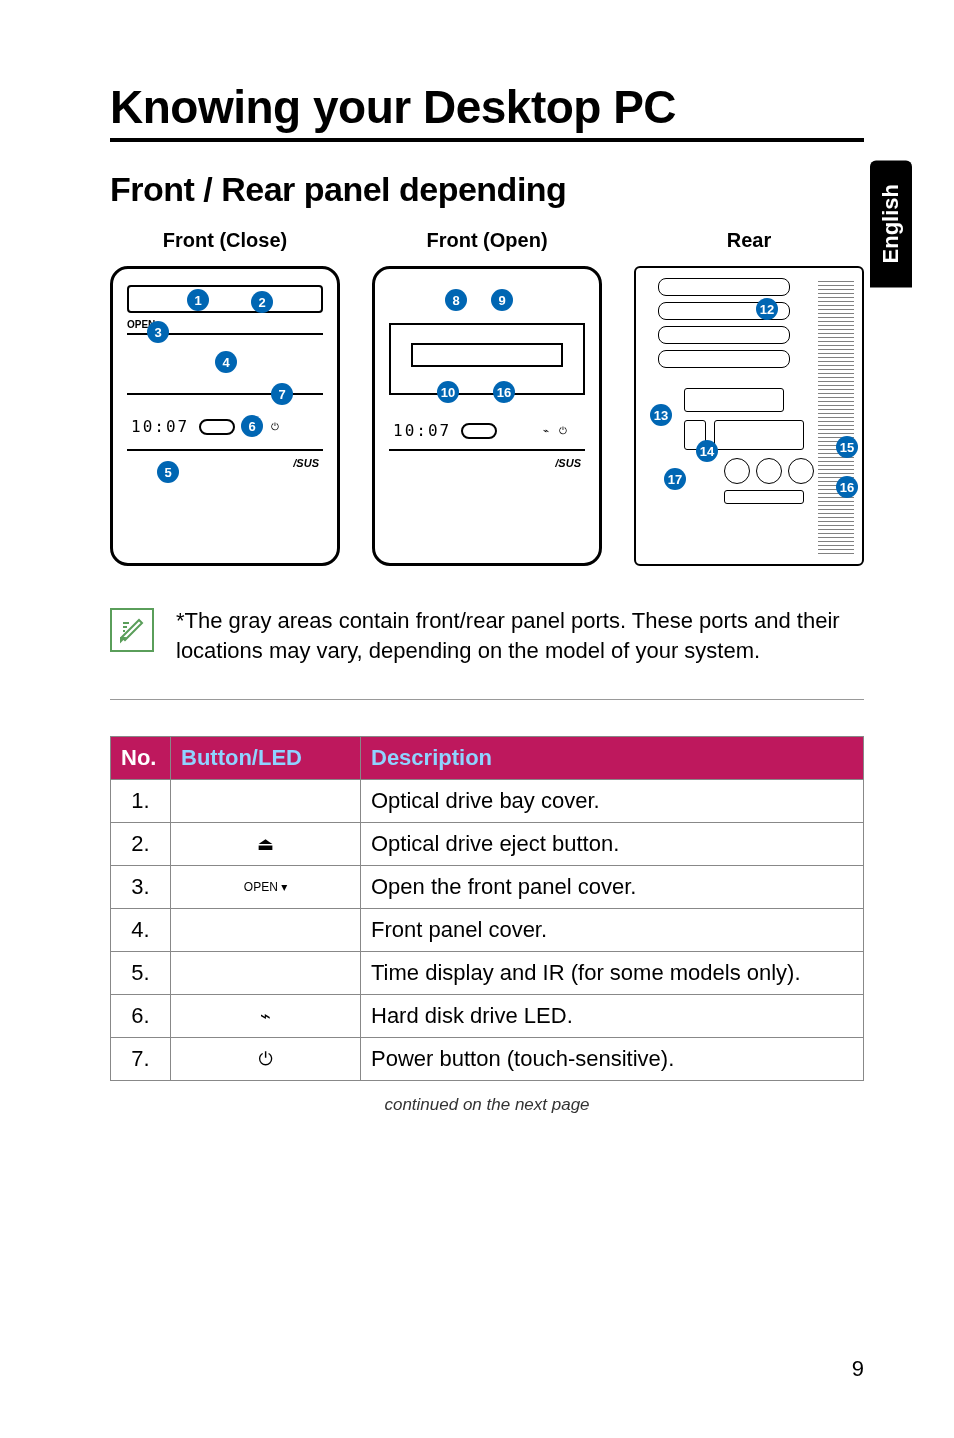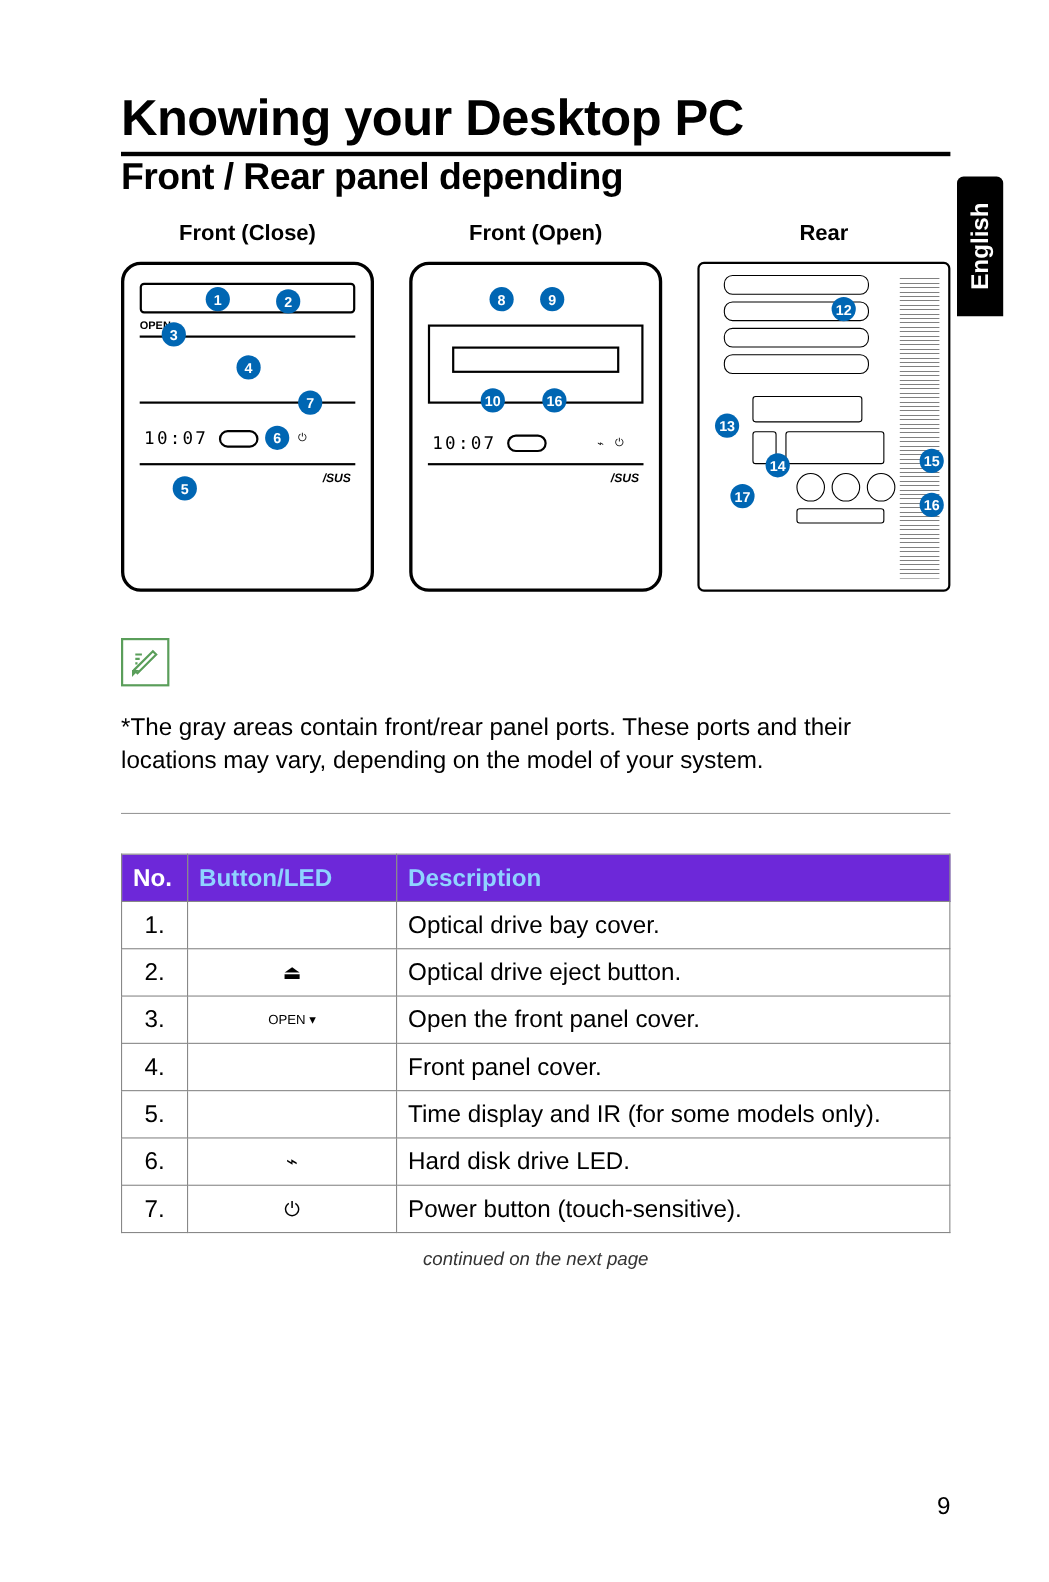--- a/index.html
+++ b/index.html
@@ -1,19 +1,19 @@
 <!DOCTYPE html>
 <html><head>
 <meta charset="utf-8">
 <style>
   * { box-sizing: border-box; margin: 0; padding: 0; }
   html, body { width: 954px; height: 1438px; background: #fff; font-family: "Segoe UI", Arial, sans-serif; color: #000; }
   .page { position: relative; width: 954px; height: 1438px; padding: 80px 90px 70px 110px; }
   .side-tab { position: absolute; right: 42px; top: 160px; background: #000; color: #fff; padding: 24px 8px; font-weight: 700; font-size: 22px; writing-mode: vertical-rl; transform: rotate(180deg); border-radius: 0 0 6px 6px; }
-  h1.title { font-weight: 900; font-size: 46px; border-bottom: 4px solid #000; padding-bottom: 4px; letter-spacing: -0.5px; }
+  h1.title { font-weight: 900; font-size: 46px; border-bottom: 4px solid #000; padding-bottom: 4px; margin-bottom: 28px; letter-spacing: -0.5px; }
   h2.subtitle { font-weight: 900; font-size: 34px; margin-bottom: 20px; letter-spacing: -0.5px; }
   .diagrams { display: flex; justify-content: space-between; gap: 20px; margin-bottom: 40px; }
   .dg-col { display: flex; flex-direction: column; align-items: center; }
   .dg-label { font-weight: 700; font-size: 20px; margin-bottom: 14px; }
   .dg-box { width: 230px; height: 300px; border: 3px solid #000; border-radius: 18px; position: relative; background: #fff; }
   .dg-rear { width: 230px; height: 300px; border: 2px solid #000; border-radius: 6px; position: relative; background: #fff; overflow: hidden; }
 
   
   .badge { position: absolute; width: 22px; height: 22px; border-radius: 50%; background: #0066b3; color: #fff; font-size: 13px; font-weight: 700; display: flex; align-items: center; justify-content: center; }
 
@@ -37,27 +37,27 @@
   .fo-logo { position: absolute; top: 188px; right: 18px; font-size: 11px; font-style: italic; font-weight: 700; }
 
   
   .re-psu { position: absolute; top: 10px; left: 18px; width: 140px; height: 100px; }
   .re-slot { position: absolute; left: 4px; right: 4px; height: 18px; border: 1.5px solid #000; border-radius: 8px; }
   .re-io { position: absolute; top: 120px; left: 48px; width: 130px; height: 140px; }
   .re-vent { position: absolute; top: 10px; right: 8px; width: 36px; bottom: 10px; background: repeating-linear-gradient(0deg, #000 0 1px, transparent 1px 4px); opacity: 0.5; }
   .re-card { position: absolute; border: 1.5px solid #000; border-radius: 3px; }
 
   
-  .note-row { display: flex; align-items: flex-start; gap: 22px; margin: 0 0 36px 0; border-bottom: 1px solid #999; padding-bottom: 34px; flex-direction: column; }
+  .note-row { display: flex; align-items: flex-start; gap: 22px; margin: 0 0 36px 0; border-bottom: 1px solid #999; padding-bottom: 34px; }
   .note-icon { width: 44px; height: 44px; border: 2px solid #5a9e5a; display: flex; align-items: center; justify-content: center; margin-top: 2px; flex-shrink: 0; }
   .note-text { font-size: 22px; line-height: 1.35; }
 
   
   table.feat { width: 100%; border-collapse: collapse; font-size: 22px; }
-  table.feat th { background: #6d28d9; color: #fff; text-align: left; font-weight: 700; padding: 8px 10px; border: 1px solid #888; }
+  table.feat th { background: #be185d; color: #fff; text-align: left; font-weight: 700; padding: 8px 10px; border: 1px solid #888; }
   table.feat th.no { width: 60px; }
   table.feat th.btn { width: 190px; color: #a0e0ff; }
   table.feat th.desc { color: #a0e0ff; }
   table.feat th.no { color: #fff; }
   table.feat td { border: 1px solid #888; padding: 8px 10px; vertical-align: middle; }
   table.feat td.no { text-align: center; }
   table.feat td.btn { text-align: center; font-size: 18px; }
 
   .continued { text-align: center; font-style: italic; font-size: 17px; margin-top: 14px; color: #333; }
 

